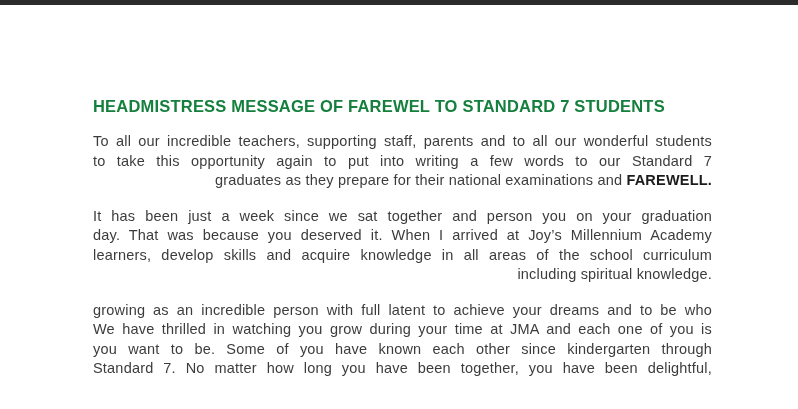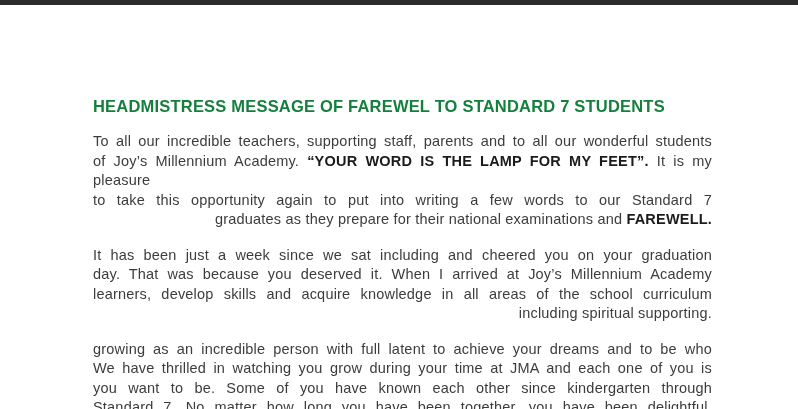--- a/index.html
+++ b/index.html
@@ -57,29 +57,28 @@
 </head>
 <body style="background: rgb(255, 255, 255);">
 
 <div class="top-bar" style="background: rgb(44, 44, 44);"></div>
 
 <div class="doc" style="color: rgb(60, 60, 60);">
   <h1 class="doc-title">HEADMISTRESS MESSAGE OF FAREWEL TO STANDARD 7 STUDENTS</h1>
   <div>
       <div class="paragraph">
         <div class="line j"><span class="seg">To all our incredible teachers, supporting staff, parents and to all our wonderful students</span></div>
-        <div class="line j"><span class="seg">of Joy’s Millennium Academy. </span><span class="seg bold">“YOUR WORD IS THE LAMP FOR MY FEET”.</span><span class="seg"> It is my pleasure</span></div>
         <div class="line j"><span class="seg">to take this opportunity again to put into writing a few words to our Standard 7</span></div>
         <div class="line"><span class="seg">graduates as they prepare for their national examinations and </span><span class="seg bold">FAREWELL.</span></div>
       </div>
       <div class="paragraph">
-        <div class="line j"><span class="seg">It has been just a week since we sat including and cheered you on your graduation</span></div>
+        <div class="line j"><span class="seg">It has been just a week since we sat together and person you on your graduation</span></div>
         <div class="line j"><span class="seg">day. That was because you deserved it.  When I arrived at Joy’s Millennium Academy</span></div>
         <div class="line j"><span class="seg">learners, develop skills and acquire knowledge in all areas of the school curriculum</span></div>
-        <div class="line"><span class="seg">including spiritual supporting.</span></div>
+        <div class="line"><span class="seg">including spiritual knowledge.</span></div>
       </div>
       <div class="paragraph">
         <div class="line j"><span class="seg">growing as an incredible person with full latent to achieve your dreams and to be who</span></div>
         <div class="line j"><span class="seg">We have thrilled in watching you grow during your time at JMA and each one of you is</span></div>
         <div class="line j"><span class="seg">you want to be.  Some of you have known each other since kindergarten through</span></div>
         <div class="line j"><span class="seg">Standard 7. No matter how long you have been together, you have been delightful,</span></div>
       </div>
     </div>
 </div>
 

